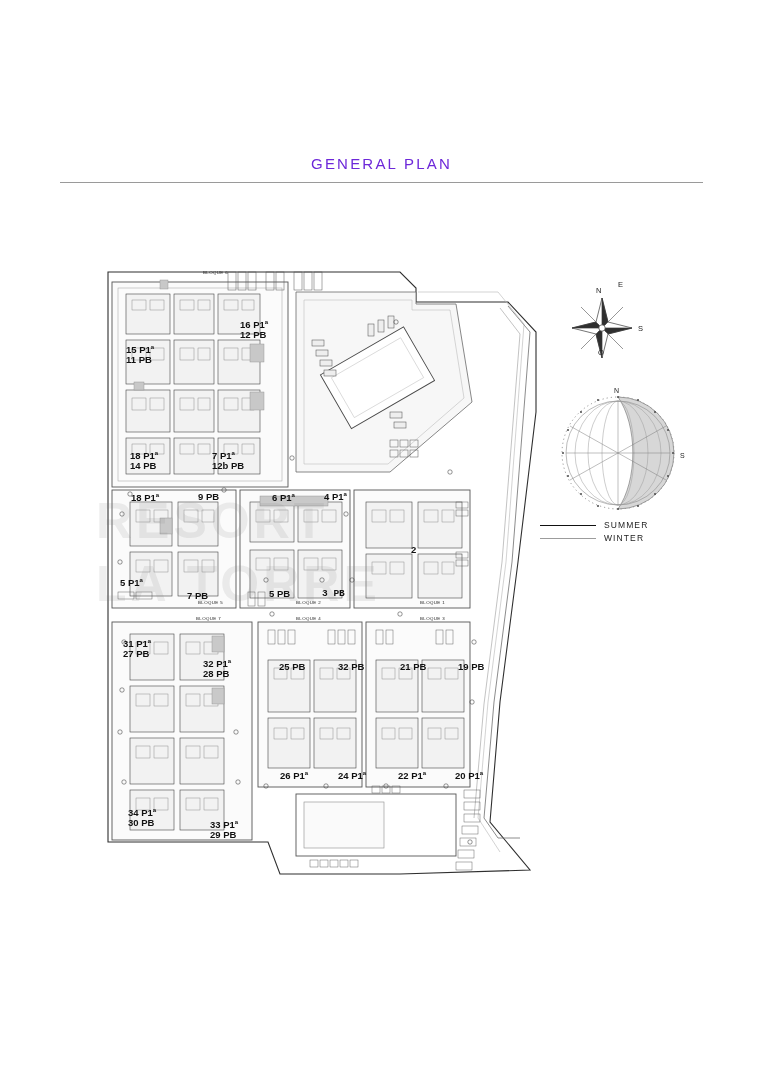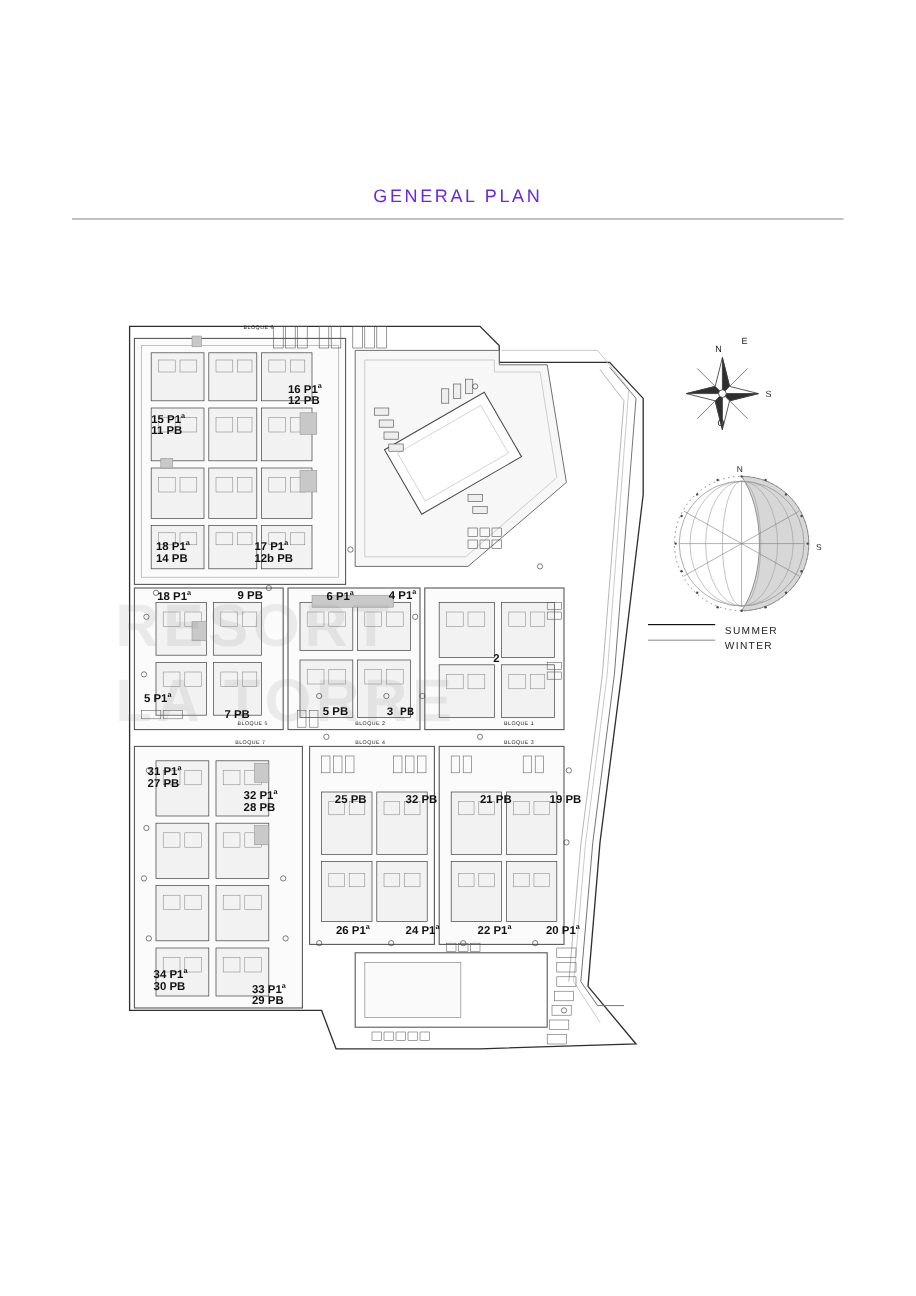--- a/index.html
+++ b/index.html
@@ -32,21 +32,21 @@
     position:absolute;left:96px;top:490px;width:420px;height:170px;
     font-size:50px;font-weight:700;color:rgba(120,120,120,0.13);
     letter-spacing:4px;line-height:1.25;pointer-events:none;
     font-family:"Liberation Sans", sans-serif;
   }
 
   
   .compass{position:absolute;left:540px;top:278px;width:180px;height:100px;}
   .sunpath{position:absolute;left:540px;top:388px;width:190px;height:130px;}
   .legend{position:absolute;left:540px;top:520px;width:190px;font-size:8px;color:#222;}
-  .legend-row{display:flex;align-items:flex-start;gap:8px;margin-bottom:3px;}
+  .legend-row{display:flex;align-items:center;gap:8px;margin-bottom:3px;}
   .legend-line{width:56px;height:0;border-top:1.6px solid #111;}
   .legend-line.thin{border-top:1px solid #9c9c9c;}
   .legend-label{letter-spacing:1.1px;font-size:8.5px;}
   .cdir{position:absolute;font-size:7.5px;color:#222;}
 </style>
 </head>
 <body>
 
 <div class="page">
 
@@ -389,21 +389,21 @@
     </div>
     <div class="lbl" style="left:26px;top:82px;">
       <span>15 P1</span><span class="sup">a</span><br>
       <span>11 PB</span>
     </div>
     <div class="lbl" style="left:30px;top:188px;">
       <span>18 P1</span><span class="sup">a</span><br>
       <span>14 PB</span>
     </div>
     <div class="lbl" style="left:112px;top:188px;">
-      <span>17 P1</span><span class="sup">a</span><br>
+      <span>7 P1</span><span class="sup">a</span><br>
       <span>12b PB</span>
     </div>
     <div class="lbl" style="left:31px;top:230px;">
       <span>18 P1</span><span class="sup">a</span>
     </div>
     <div class="lbl" style="left:98px;top:230px;">
       <span>9 PB</span>
     </div>
     <div class="lbl" style="left:172px;top:230px;">
       <span>6 P1</span><span class="sup">a</span>

